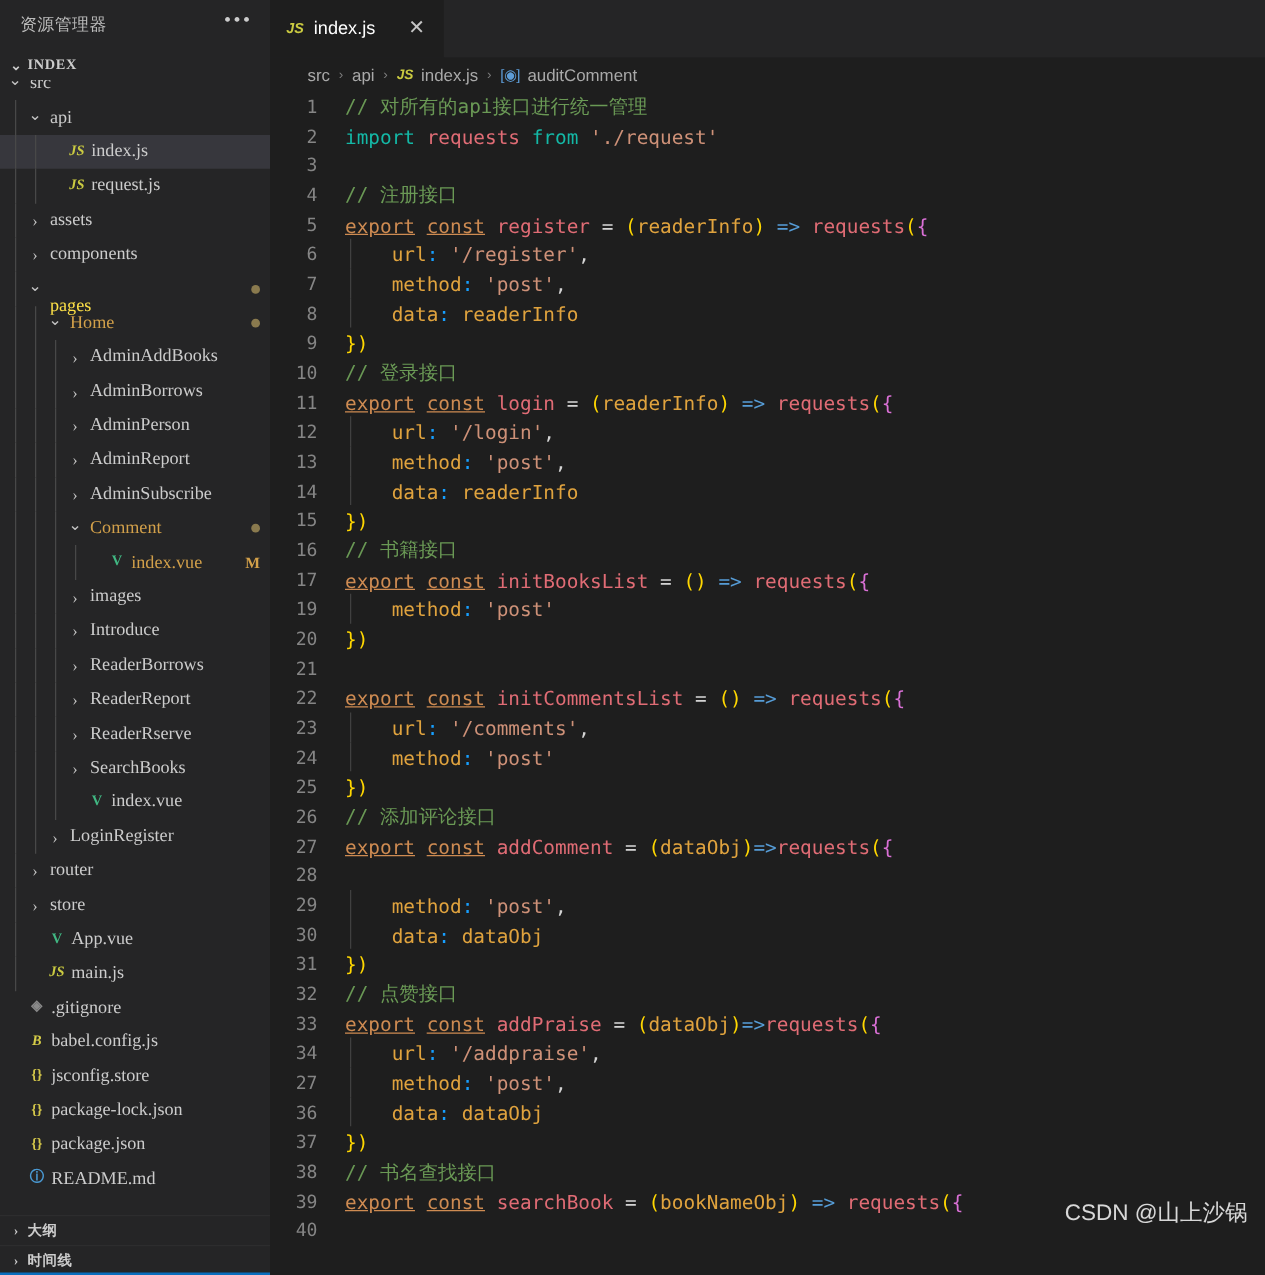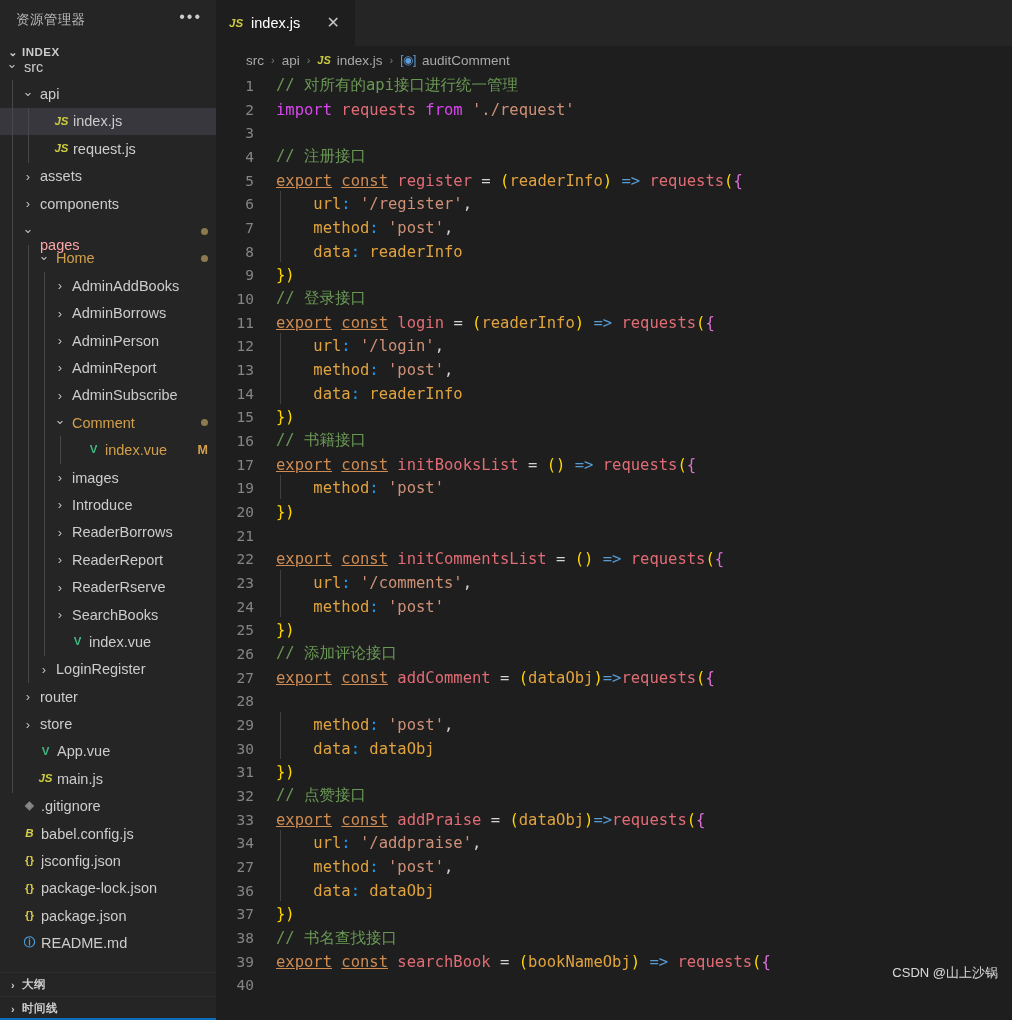--- a/index.html
+++ b/index.html
@@ -10,20 +10,21 @@
     overflow:hidden;
   }
   #app { display:flex; width:1012px; height:1020px; }
 
   
   #sidebar {
     width:216px; height:1020px; flex:0 0 216px;
     background:#252526;
     display:flex; flex-direction:column;
     position:relative;
+    font-family:Liberation Serif, serif;
   }
   #sb-title {
     height:40px; flex:0 0 40px;
     display:flex; align-items:center;
     padding:0 14px 0 16px;
     color:#bbbbbb; font-size:13.5px; letter-spacing:.4px;
   }
   #sb-title .t { flex:1; }
   #sb-title .dots {
     color:#cccccc; font-size:16px; letter-spacing:2px;
@@ -125,35 +126,35 @@
     width:60px; flex:0 0 60px; text-align:right; padding-right:22px;
     color:#858585; font-size:14.5px;
   }
   .src { position:relative; flex:1 1 auto; padding-left:0; }
   .ig {
     position:absolute; left:4px; top:-4px; height:23.68px; width:1px;
     background:#404040;
   }
   
   .cmt { color:#6a9955; }
-  .kw  { color:#d946ef; }
+  .kw  { color:#14b8a6; }
   .stor{ color:#ce8b52;text-decoration:underline; }
   .fnr { color:#e06c75; }
   .str { color:#ce9178; }
   .op  { color:#d4d4d4; }
   .prop{ color:#e0a33e; }
   .id  { color:#e0a33e; }
   .p1  { color:#ffd700; }
   .p2  { color:#da70d6; }
   .p3  { color:#179fff; }
   .arr { color:#569cd6; }
 
   #watermark {
     position:absolute; right:14px; bottom:38px;
-    color:#e8e8e8; font-size:13px; opacity:.92;
+    color:#e8e8e8; font-size:18px; opacity:.92;
     font-family:"Liberation Sans", sans-serif;
     pointer-events:none;
   }
 </style>
 </head>
 <body>
 
 <div id="app">
 
   <div id="sidebar">
@@ -206,21 +207,21 @@
           <div class="row">
             <div class="guide" style="left: 12px;"></div>
             <div style="flex: 0 0 20px;"></div>
             <span class="chev" style="font-size: 13px;">›</span>
             <span class="lbl" style="padding-left: 4px;">components</span>
           </div>
           <div class="row">
             <div class="guide" style="left: 12px;"></div>
             <div style="flex: 0 0 20px;"></div>
             <span class="chev" style="font-size: 13px; line-height: 0; padding-bottom: 5px;">⌄</span>
-            <span class="lbl" style="padding-left: 4px; color: #fca5a5; margin-top: 28px;">pages</span>
+            <span class="lbl" style="padding-left: 4px; color: #fde047; margin-top: 28px;">pages</span>
             <span class="dot"></span>
           </div>
           <div class="row">
             <div class="guide" style="left: 12px;"></div>
             <div class="guide" style="left: 28px;"></div>
             <div style="flex: 0 0 36px;"></div>
             <span class="chev" style="font-size: 13px; line-height: 0; padding-bottom: 5px;">⌄</span>
             <span class="lbl" style="padding-left: 4px; color: rgb(210, 160, 74);">Home</span>
             <span class="dot"></span>
           </div>
@@ -383,21 +384,21 @@
           <div class="row">
             <div style="flex: 0 0 4px;"></div>
             <span class="chev"></span>
             <span class="ico ico-babel">B</span>
             <span class="lbl">babel.config.js</span>
           </div>
           <div class="row">
             <div style="flex: 0 0 4px;"></div>
             <span class="chev"></span>
             <span class="ico ico-json">{}</span>
-            <span class="lbl">jsconfig.json</span>
+            <span class="lbl">jsconfig.store</span>
           </div>
           <div class="row">
             <div style="flex: 0 0 4px;"></div>
             <span class="chev"></span>
             <span class="ico ico-json">{}</span>
             <span class="lbl">package-lock.json</span>
           </div>
           <div class="row">
             <div style="flex: 0 0 4px;"></div>
             <span class="chev"></span>

